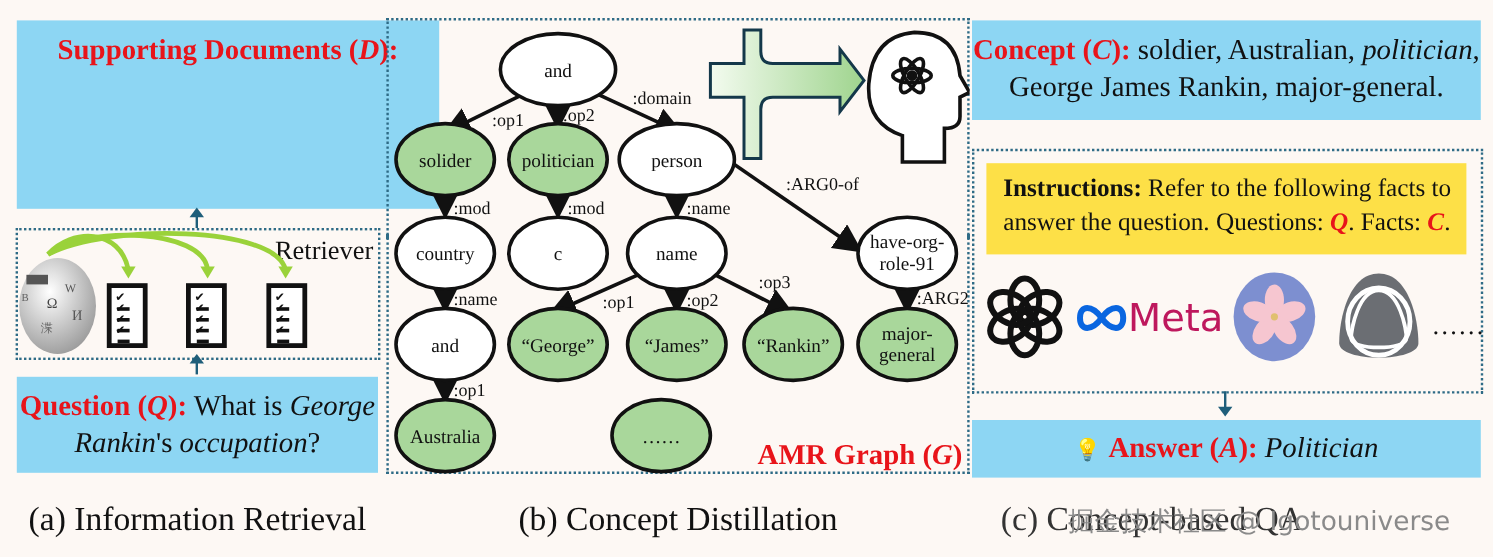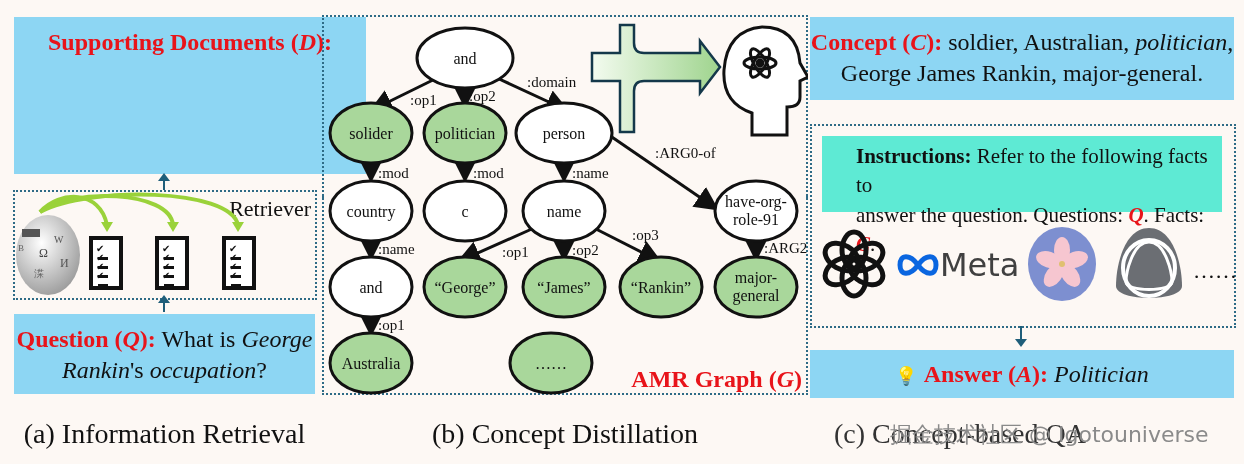--- a/index.html
+++ b/index.html
@@ -11,21 +11,21 @@
   .it{font-style:italic;}
   .dotted{position:absolute;border:2px dotted #2e6b86;}
   .caption{position:absolute;font-size:28px;text-align:center;}
   .arrow-up{position:absolute;width:2px;background:#1f5e7a;}
   .arrow-up::after{content:"";position:absolute;left:-5px;top:-7px;border-left:6px solid transparent;border-right:6px solid transparent;border-bottom:8px solid #1f5e7a;}
   .arrow-down{position:absolute;width:2px;background:#1f5e7a;}
   .arrow-down::after{content:"";position:absolute;left:-5px;bottom:-7px;border-left:6px solid transparent;border-right:6px solid transparent;border-top:8px solid #1f5e7a;}
   .doc{position:absolute;width:34px;height:54px;border:4px solid #111;background:#fff;box-sizing:border-box;padding:4px 3px;}
   .doc .row{height:9px;font-size:10px;line-height:9px;font-family:"DejaVu Sans",sans-serif;font-weight:bold;}
   .doc .row span.bar{display:inline-block;width:10px;height:3px;background:#111;vertical-align:middle;margin-left:2px;}
-  .gray{position:absolute;background:#5eead4;font-size:21px;line-height:1.4;padding:6px 0 0 34px;box-sizing:border-box;}
+  .gray{position:absolute;background:#fde047;font-size:21px;line-height:1.4;padding:6px 0 0 14px;box-sizing:border-box;}
   svg text{font-family:"Liberation Serif","DejaVu Serif",serif;}
   .wm{position:absolute;font-family:"DejaVu Sans",sans-serif;font-size:22px;color:#8a8a8a;}
 </style>
 </head>
 <body>
 
 <div class="panel">
   <div class="bluebox" style="left:14px;top:17px;width:352px;height:157px;font-size:24px;padding-top:10px;box-sizing:border-box;">
     <div><span class="red"><span>Supporting Documents (</span><span class="it">D</span><span>):</span></span></div>
   </div>
@@ -215,21 +215,21 @@
     <ellipse cx="32" cy="22" rx="12" ry="18" transform="rotate(120 32 36)"></ellipse>
     <ellipse cx="32" cy="22" rx="12" ry="18" transform="rotate(180 32 36)"></ellipse>
     <ellipse cx="32" cy="22" rx="12" ry="18" transform="rotate(240 32 36)"></ellipse>
     <ellipse cx="32" cy="22" rx="12" ry="18" transform="rotate(300 32 36)"></ellipse>
   </g>
 </svg>
 
 <svg style="position:absolute;left:896px;top:252px;" width="44" height="26" viewBox="0 0 44 26">
   <path d="M4 13 C4 2, 14 2, 22 13 C30 24, 40 24, 40 13 C40 2, 30 2, 22 13 C14 24, 4 24, 4 13 Z" fill="none" stroke="#0a66e0" stroke-width="5"></path>
 </svg>
-<div style="position:absolute;left:940px;top:246px;font-family:'DejaVu Sans',sans-serif;font-size:32px;color:#404040;">Meta</div>
+<div style="position:absolute;left:940px;top:246px;font-family:'DejaVu Sans',sans-serif;font-size:32px;color:#be185d;">Meta</div>
 
 <svg style="position:absolute;left:1027px;top:226px;" width="70" height="76" viewBox="0 0 70 76">
   <ellipse cx="35" cy="38" rx="34" ry="37" fill="#7d8fd0"></ellipse>
   <g fill="#f6c6d0">
     <ellipse cx="35" cy="24" rx="8" ry="13"></ellipse>
     <ellipse cx="35" cy="24" rx="8" ry="13" transform="rotate(72 35 38)"></ellipse>
     <ellipse cx="35" cy="24" rx="8" ry="13" transform="rotate(144 35 38)"></ellipse>
     <ellipse cx="35" cy="24" rx="8" ry="13" transform="rotate(216 35 38)"></ellipse>
     <ellipse cx="35" cy="24" rx="8" ry="13" transform="rotate(288 35 38)"></ellipse>
   </g>

